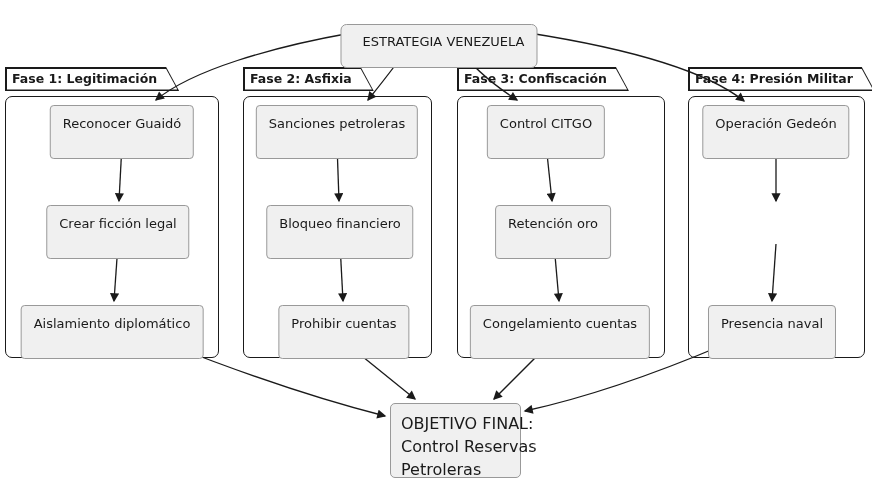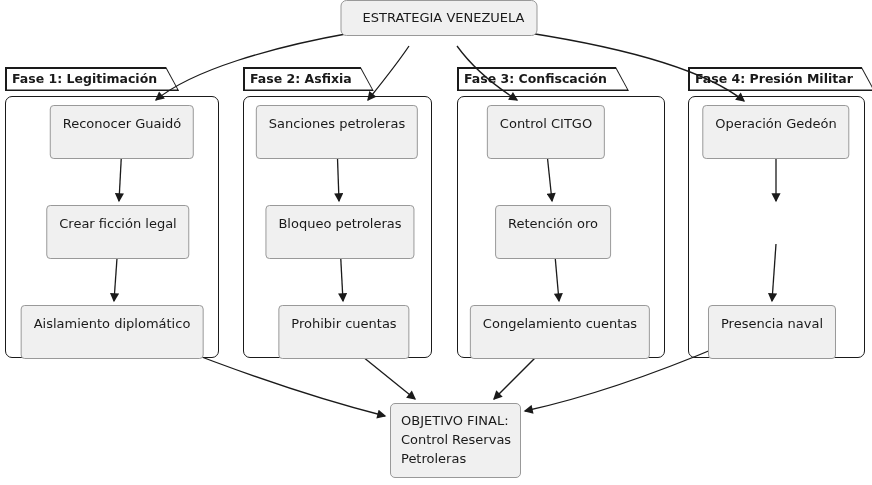--- a/index.html
+++ b/index.html
@@ -37,21 +37,21 @@
     background:#f0f0f0; border:1px solid #999999; border-radius:4px;
     font-size:13px; line-height:36px; height:54px;
     padding:0 12px; white-space:nowrap; text-align:center;
     transform:translateX(-50%);
     z-index:3;
   }
   .node.root { border-radius:6px; }
   .node.goal {
     transform:none; height:75px; line-height:1.45;
     text-align:left; padding:8px 10px; border-radius:5px;
-    font-size:13px;
+    font-size:16px;
   }
   
   svg.edges {
     position:absolute; left:0; top:0; z-index:2; pointer-events:none;
   }
   svg.edges path.edge { fill:none; stroke:#1a1a1a; stroke-width:1.3px; }
 </style>
 </head>
 <body>
 
@@ -99,28 +99,28 @@
     <path class="edge" d="M554,244 L559,301" marker-end="url(#arrow)"></path>
     <path class="edge" d="M776,144 L776,201" marker-end="url(#arrow)"></path>
     <path class="edge" d="M776,244 L772,301" marker-end="url(#arrow)"></path>
 
     <path class="edge" d="M168,344 Q290,392 385,416" marker-end="url(#arrow)"></path>
     <path class="edge" d="M347,344 L415,399" marker-end="url(#arrow)"></path>
     <path class="edge" d="M549,344 L494,399" marker-end="url(#arrow)"></path>
     <path class="edge" d="M723,345 Q612,392 525,411" marker-end="url(#arrow)"></path>
   </svg>
 
-  <div class="node root" style="left:439px; top:0; height:36px; line-height:34px;padding-left:21px;">ESTRATEGIA VENEZUELA</div>
+  <div class="node root" style="left:439px; top:24px; height:44px; line-height:34px;padding-left:21px;">ESTRATEGIA VENEZUELA</div>
 
   <div class="node" style="left:122px; top:105px;">Reconocer Guaidó</div>
   <div class="node" style="left:118px; top:205px;">Crear ficción legal</div>
   <div class="node" style="left:112px; top:305px;">Aislamiento diplomático</div>
 
   <div class="node" style="left:337px; top:105px;">Sanciones petroleras</div>
-  <div class="node" style="left:340px; top:205px;">Bloqueo petroleras</div>
+  <div class="node" style="left:340px; top:205px;">Bloqueo financiero</div>
   <div class="node" style="left:344px; top:305px;">Prohibir cuentas</div>
 
   <div class="node" style="left:546px; top:105px;">Control CITGO</div>
   <div class="node" style="left:553px; top:205px;">Retención oro</div>
   <div class="node" style="left:560px; top:305px;">Congelamiento cuentas</div>
 
   <div class="node" style="left:776px; top:105px;">Operación Gedeón</div>
   <div class="node" style="left:772px; top:305px;">Presencia naval</div>
 
   <div class="node goal" style="left:390px; top:403px; width:131px;">

